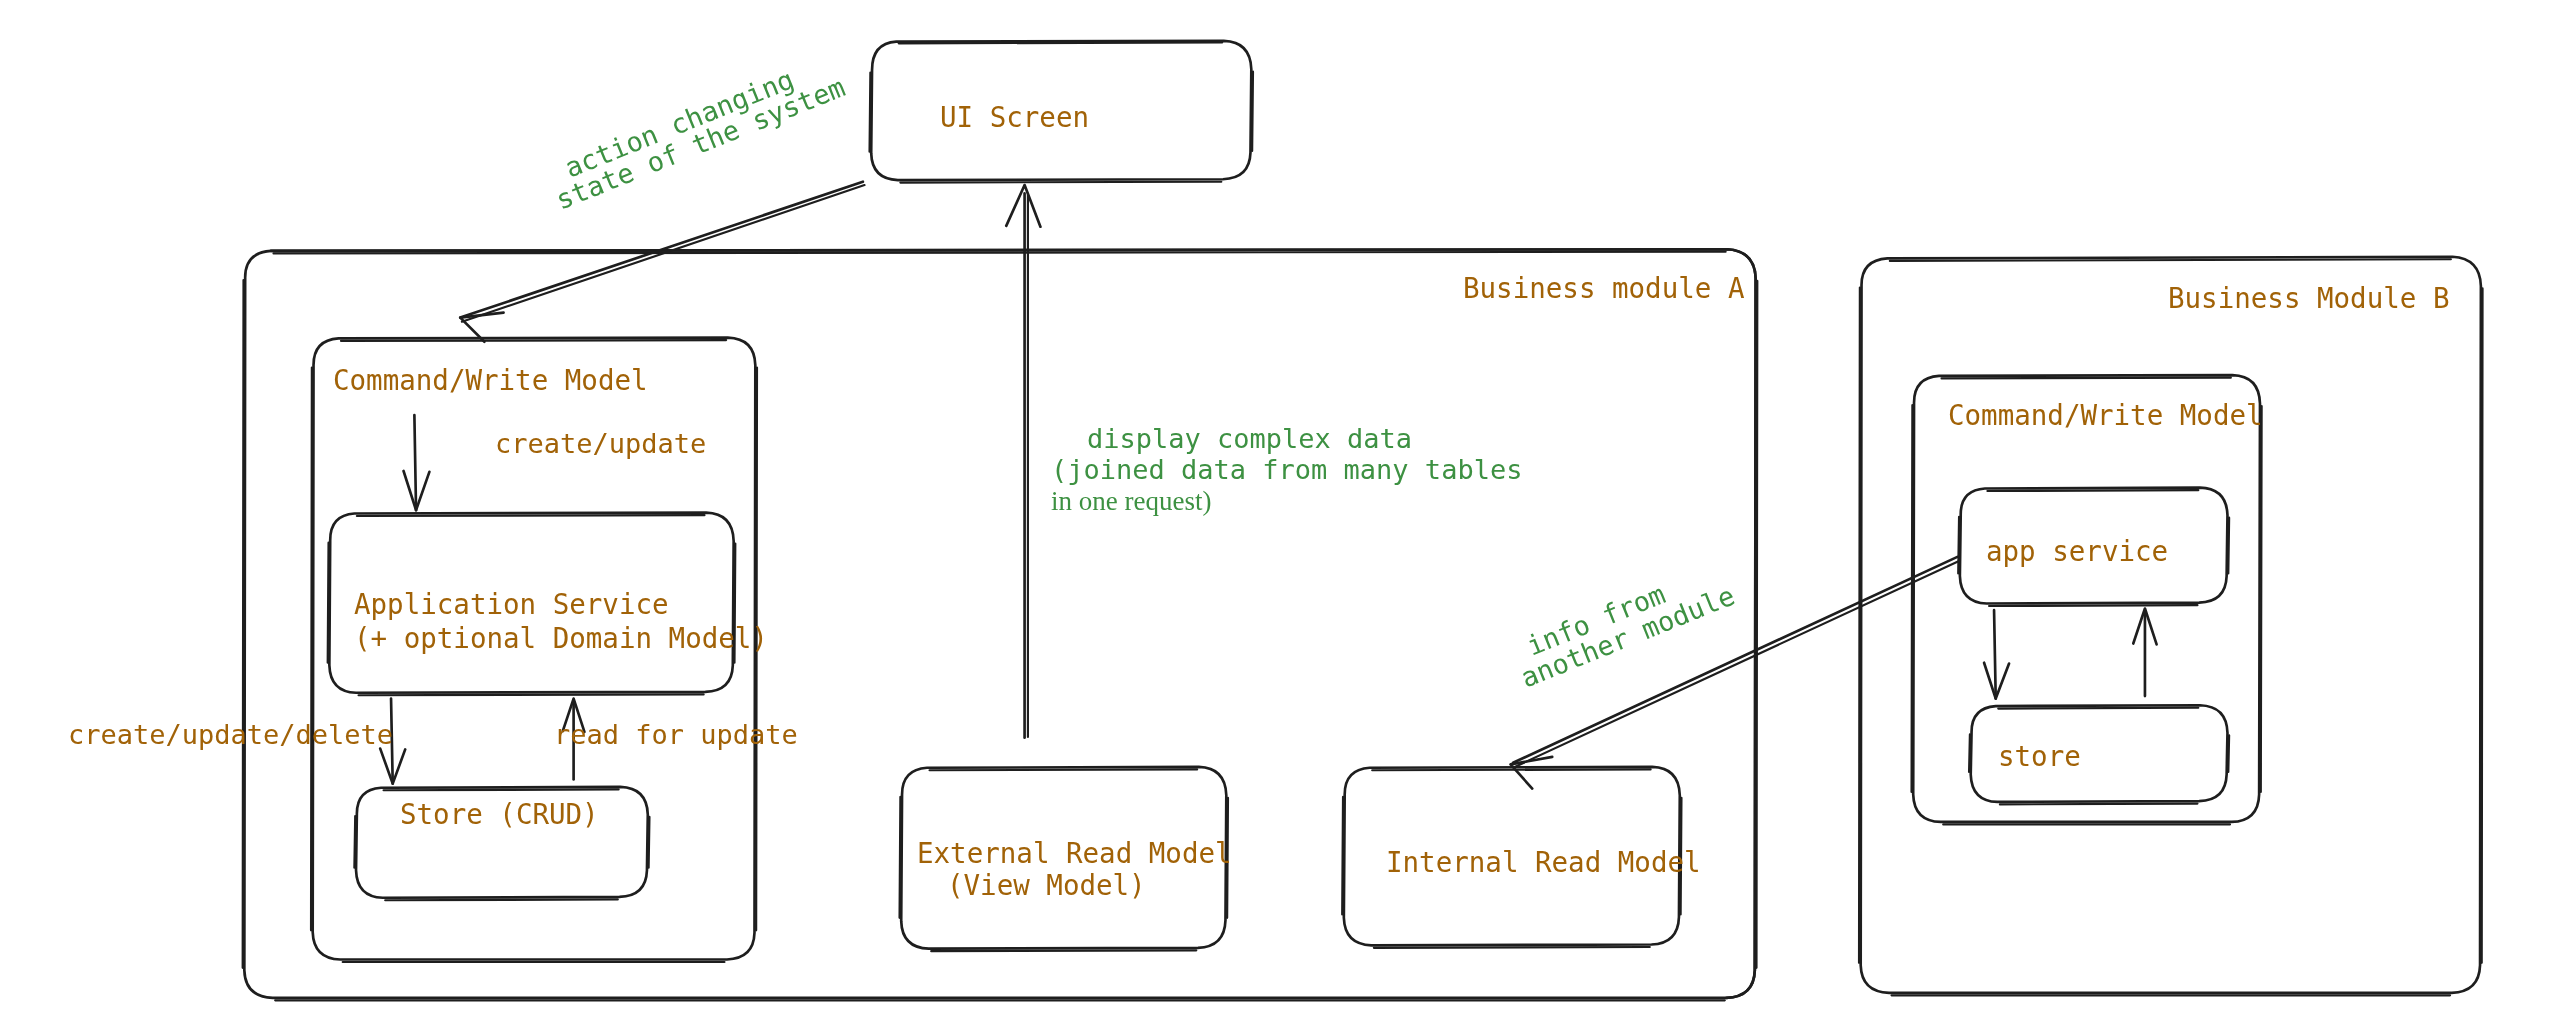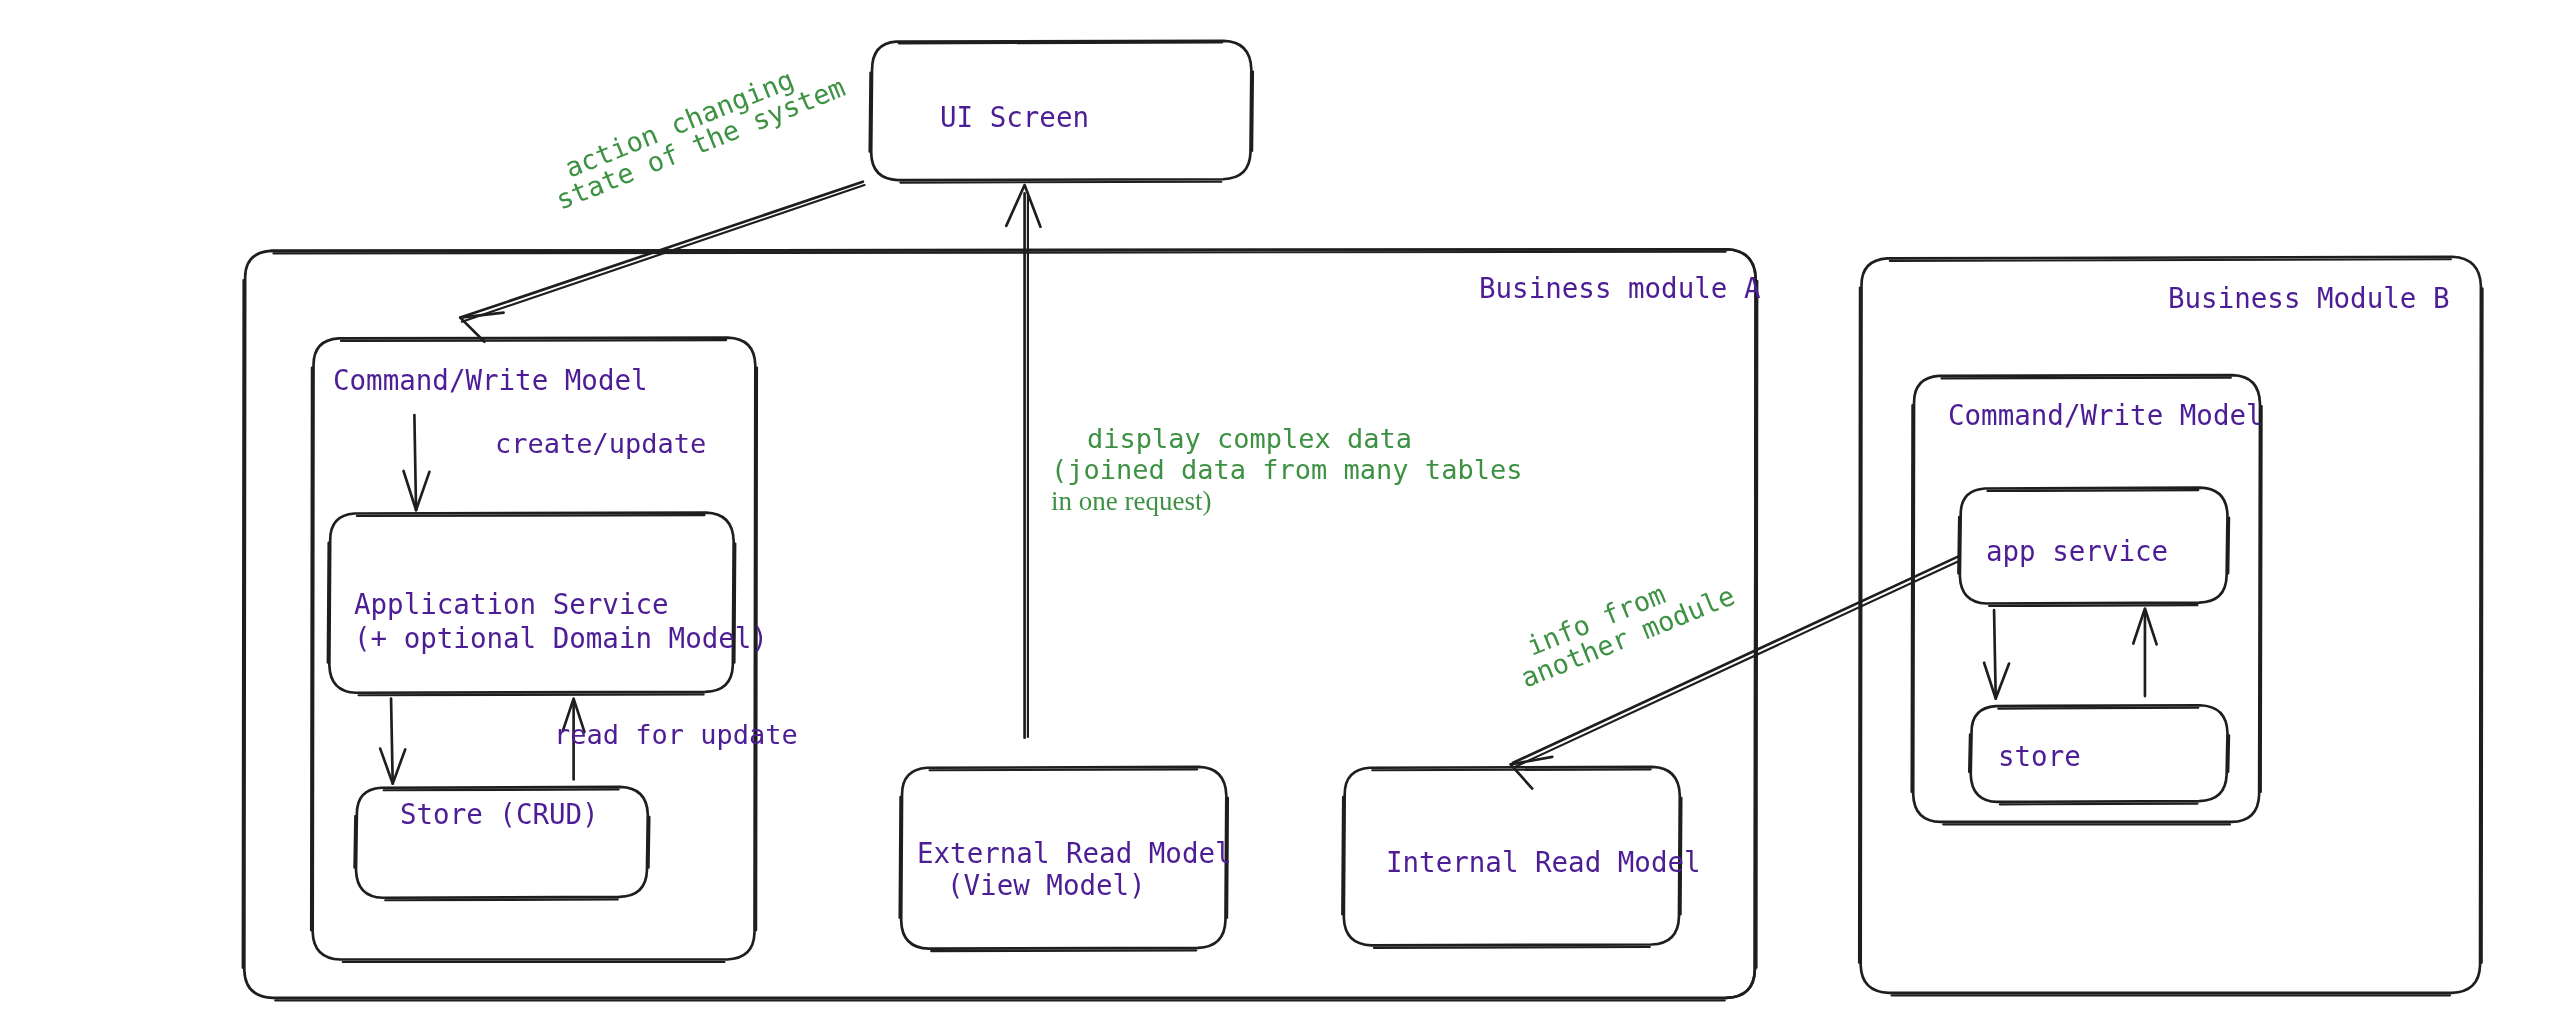--- a/index.html
+++ b/index.html
@@ -36,21 +36,21 @@
   .stroke-thin {
     fill: none;
     stroke: #1e1e1e;
     stroke-width: 2.6;
     stroke-linecap: round;
     stroke-linejoin: round;
   }
   .lbl {
     position: absolute;
     font-family: "DejaVu Sans Mono", monospace;
-    color: #4c1d95;
+    color: #a16207;
     white-space: pre;
     line-height: 1.28;
     letter-spacing: 0px;
   }
   .lbl-green {
     color: #3d9142;
   }
   .t36 { font-size: 27.5px; }
   .t34 { font-size: 27px; }
   .rot-neg22 {
@@ -161,21 +161,21 @@
 
     <g>
       <path class="stroke" d="M2573,835 L2573,735"></path>
       <path class="stroke" d="M2573,730 L2559,772 M2573,730 L2587,773"></path>
     </g>
 
   </svg>
 
   <div class="lbl t36" style="left:940px; top:100px;">UI Screen</div>
 
-  <div class="lbl t36" style="left:1463px; top:271px;margin-left:16px;">Business module A</div>
+  <div class="lbl t36" style="left:1463px; top:271px;">Business module A</div>
 
   <div class="lbl t36" style="left:2168px; top:281px;">Business Module B</div>
 
   <div class="lbl t36" style="left:333px; top:363px;">Command/Write Model</div>
 
   <div class="lbl t36" style="left:1948px; top:398px;">Command/Write Model</div>
 
   <div class="lbl t36" style="left:354px; top:587px;">Application Service</div>
 
   <div class="lbl t36" style="left:354px; top:621px;">(+ optional Domain Model)</div>
@@ -187,20 +187,21 @@
   <div class="lbl t36" style="left:917px; top:868px;margin-left:30px;">(View Model)</div>
 
   <div class="lbl t36" style="left:1386px; top:845px;">Internal Read Model</div>
 
   <div class="lbl t36" style="left:1986px; top:534px;">app service</div>
 
   <div class="lbl t36" style="left:1998px; top:739px;">store</div>
 
   <div class="lbl t34" style="left:457px; top:427px;margin-left:38px;">create/update</div>
 
+  <div class="lbl t34" style="left:68px; top:718px;">create/update/delete</div>
 
   <div class="lbl t34" style="left:554px; top:718px;">read for update</div>
 
   <div class="lbl t34 lbl-green rot-neg22" style="left:560px; top:154px;">action changing</div>
 
   <div class="lbl t34 lbl-green rot-neg22" style="left:551px; top:186px;">state of the system</div>
 
   <div class="lbl t34 lbl-green" style="left:1051px; top:422px;margin-left:36px;">display complex data</div>
 
   <div class="lbl t34 lbl-green" style="left:1051px; top:453px;">(joined data from many tables</div>

